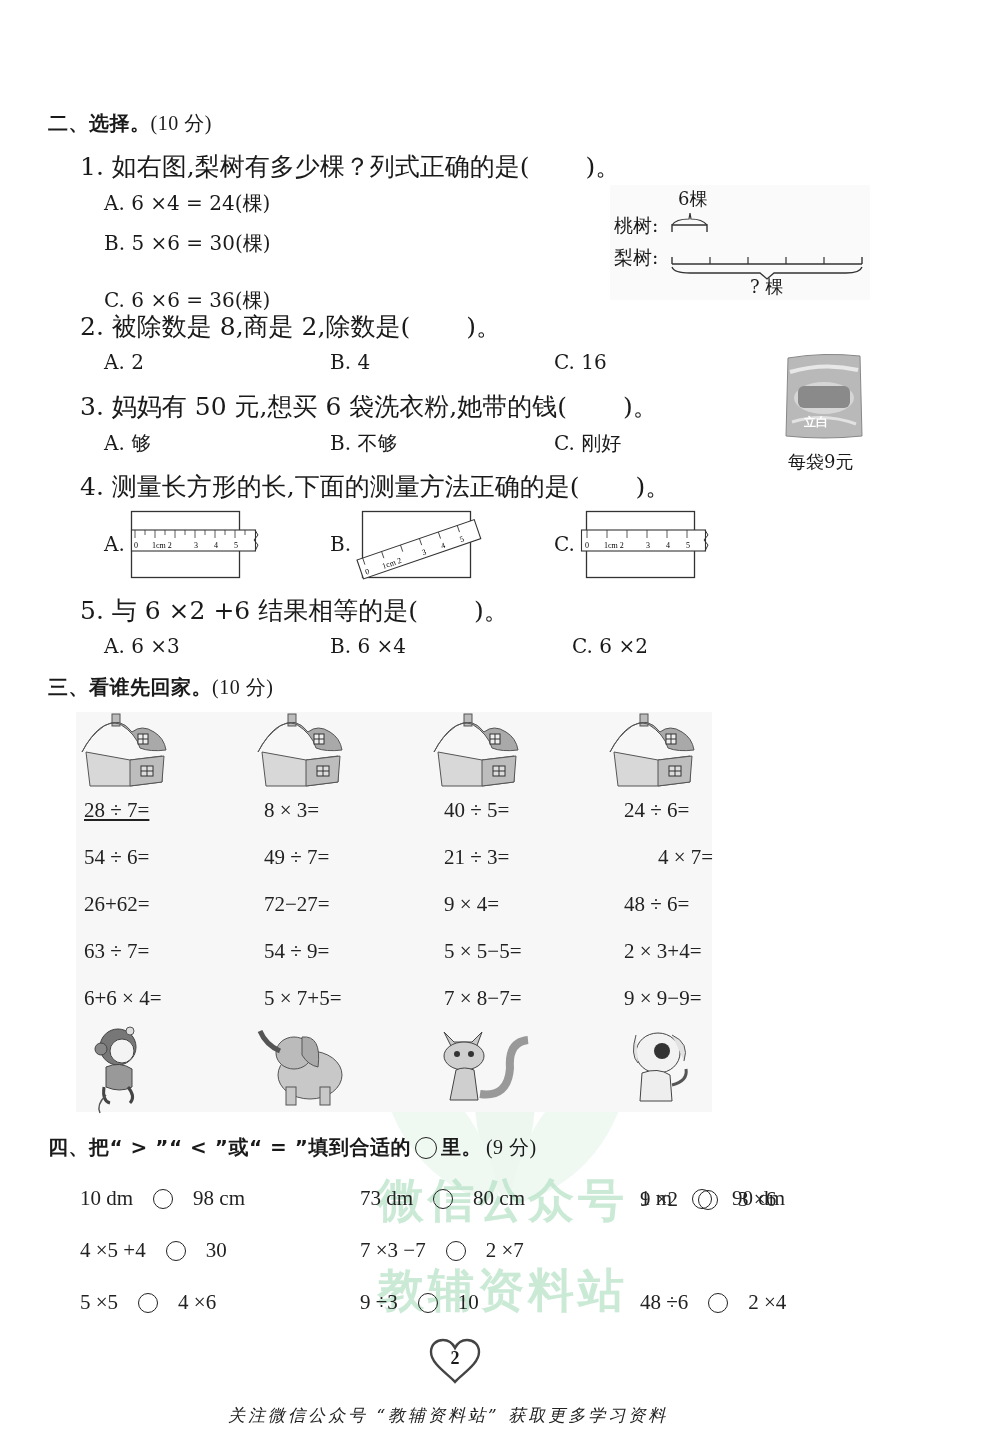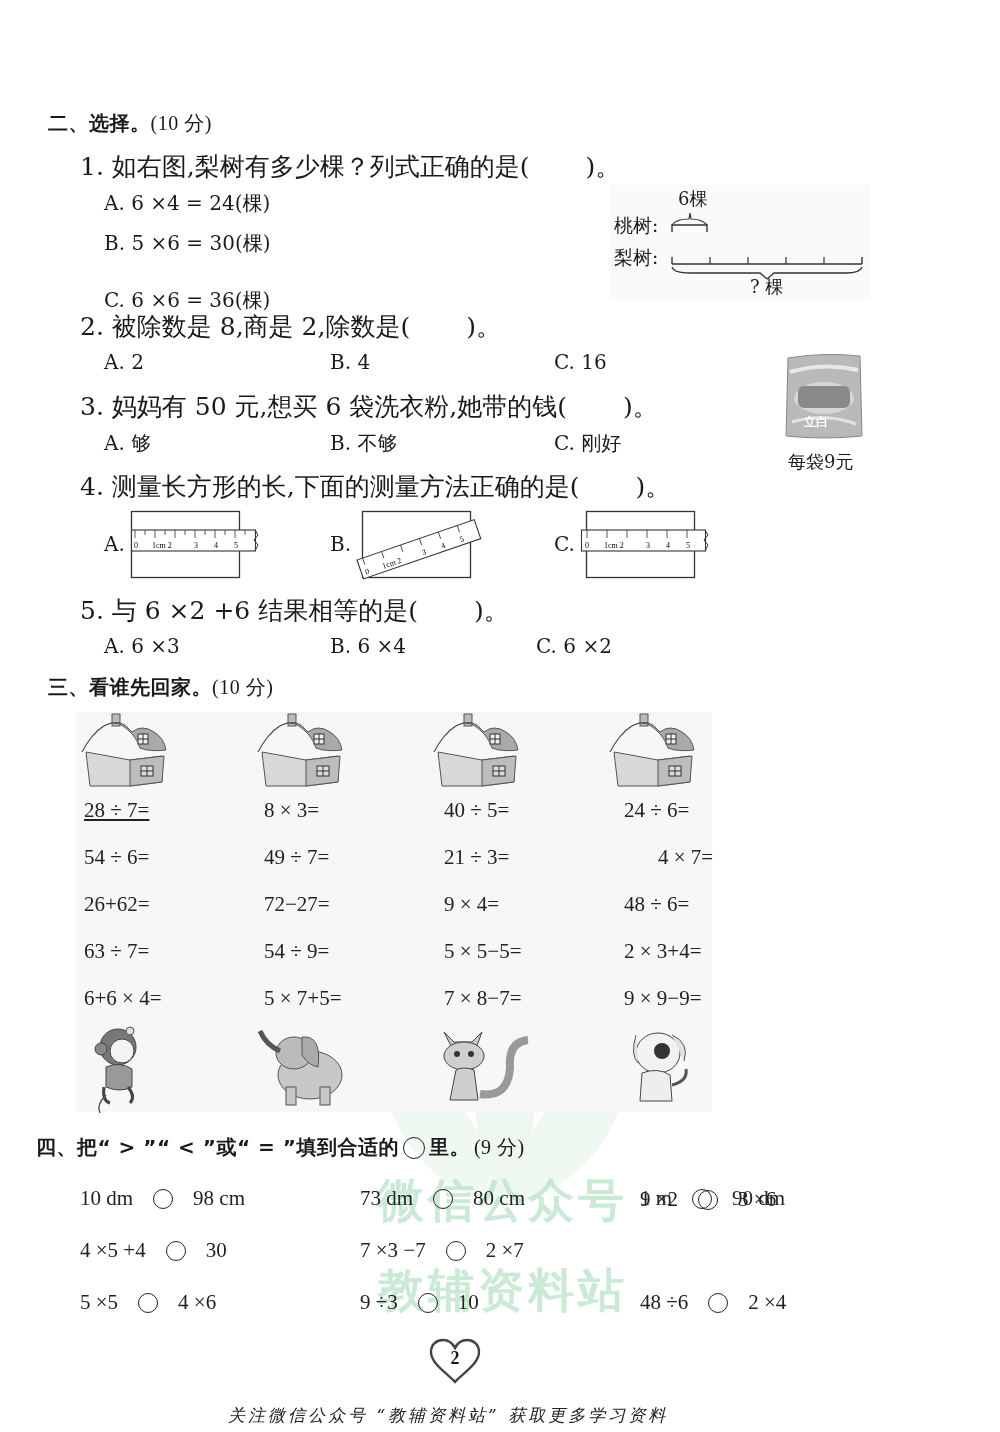--- a/index.html
+++ b/index.html
@@ -170,21 +170,21 @@
     <text x="106" y="38" font-size="8" font-family="Liberation Serif,serif">5</text>
   </svg>
 </div>
 
 <div class="abs q" style="left:80px; top:594px;">
   <span>5.</span>
   <span>与 6 ×2 +6 结果相等的是(</span><span class="paren-gap"></span><span>)。</span>
 </div>
 <div class="abs opt" style="left:104px; top:634px;">A. 6 ×3</div>
 <div class="abs opt" style="left:330px; top:634px;">B. 6 ×4</div>
-<div class="abs opt" style="left:536px; top:634px;">C. 6 ×2</div>
+<div class="abs opt" style="left:572px; top:634px;">C. 6 ×2</div>
 
 <div class="abs sec-title" style="left:48px; top:674px;">
   <span>三、看谁先回家。</span><span class="pts">(10 分)</span>
 </div>
 
 <div class="abs gray-panel" style="left:76px; top:712px; width:636px; height:400px;"></div>
 
 <div class="abs" style="left:80px; top:712px;">
   <svg width="88" height="76">
     <rect x="32" y="2" width="8" height="12" fill="#bbb" stroke="#555" stroke-width="1"></rect>
@@ -301,21 +301,21 @@
   <svg width="66" height="85">
     <ellipse cx="30" cy="28" rx="22" ry="20" fill="#f2f2f2" stroke="#444"></ellipse>
     <circle cx="34" cy="26" r="8" fill="#333"></circle>
     <path d="M8 10 Q2 30 10 38" stroke="#555" fill="#e2e2e2"></path>
     <path d="M44 10 Q62 18 56 36" stroke="#555" fill="#e2e2e2"></path>
     <path d="M14 48 Q30 42 42 50 L44 76 L12 76Z" fill="#eee" stroke="#444"></path>
     <path d="M44 60 Q60 56 58 44" stroke="#555" fill="none" stroke-width="3"></path>
   </svg>
 </div>
 
-<div class="abs sec-title" style="left:36px; top:1134px; display:flex; align-items:center; gap:4px;">
+<div class="abs sec-title" style="left:48px; top:1134px; display:flex; align-items:center; gap:4px;">
   <span>四、把“ &gt; ”“ &lt; ”或“ = ”填到合适的</span>
   <span class="circle" style="width:22px;height:22px;"></span>
   <span>里。</span>
     <span class="pts">(9 分)</span>
 </div>
 
 <div class="abs cmp" style="left:80px; top:1186px;">
   <span>10 dm</span>
   <span class="circle"></span>
   <span>98 cm</span>

